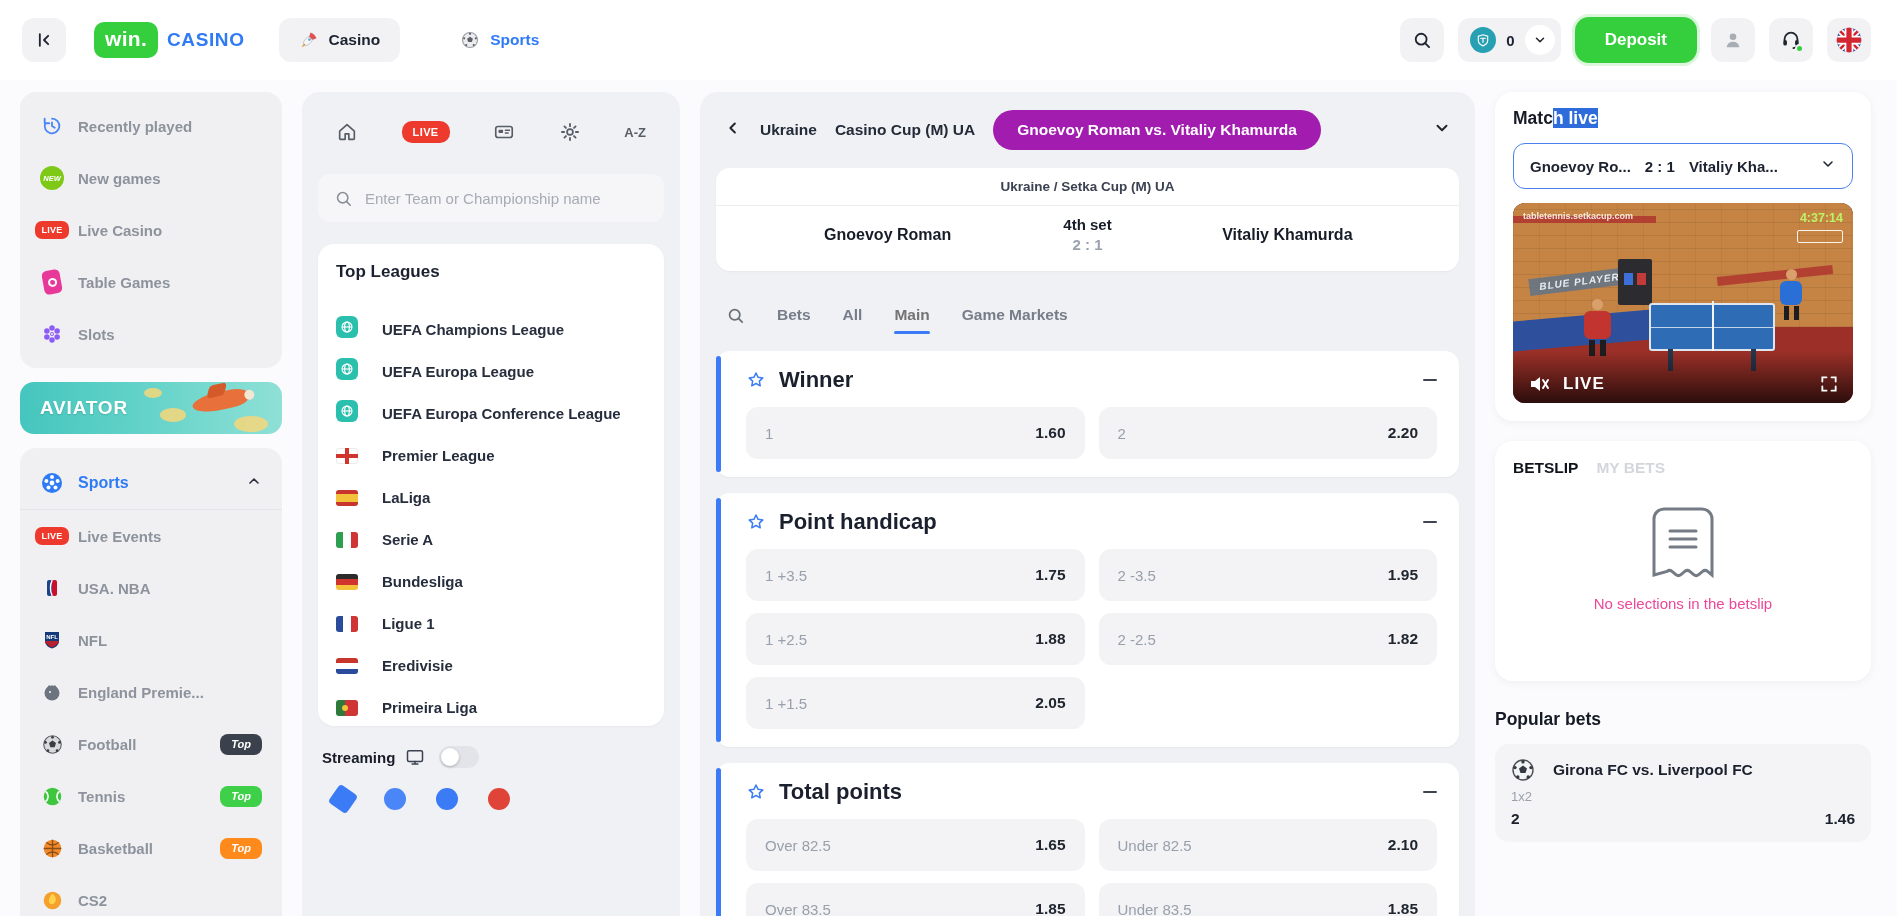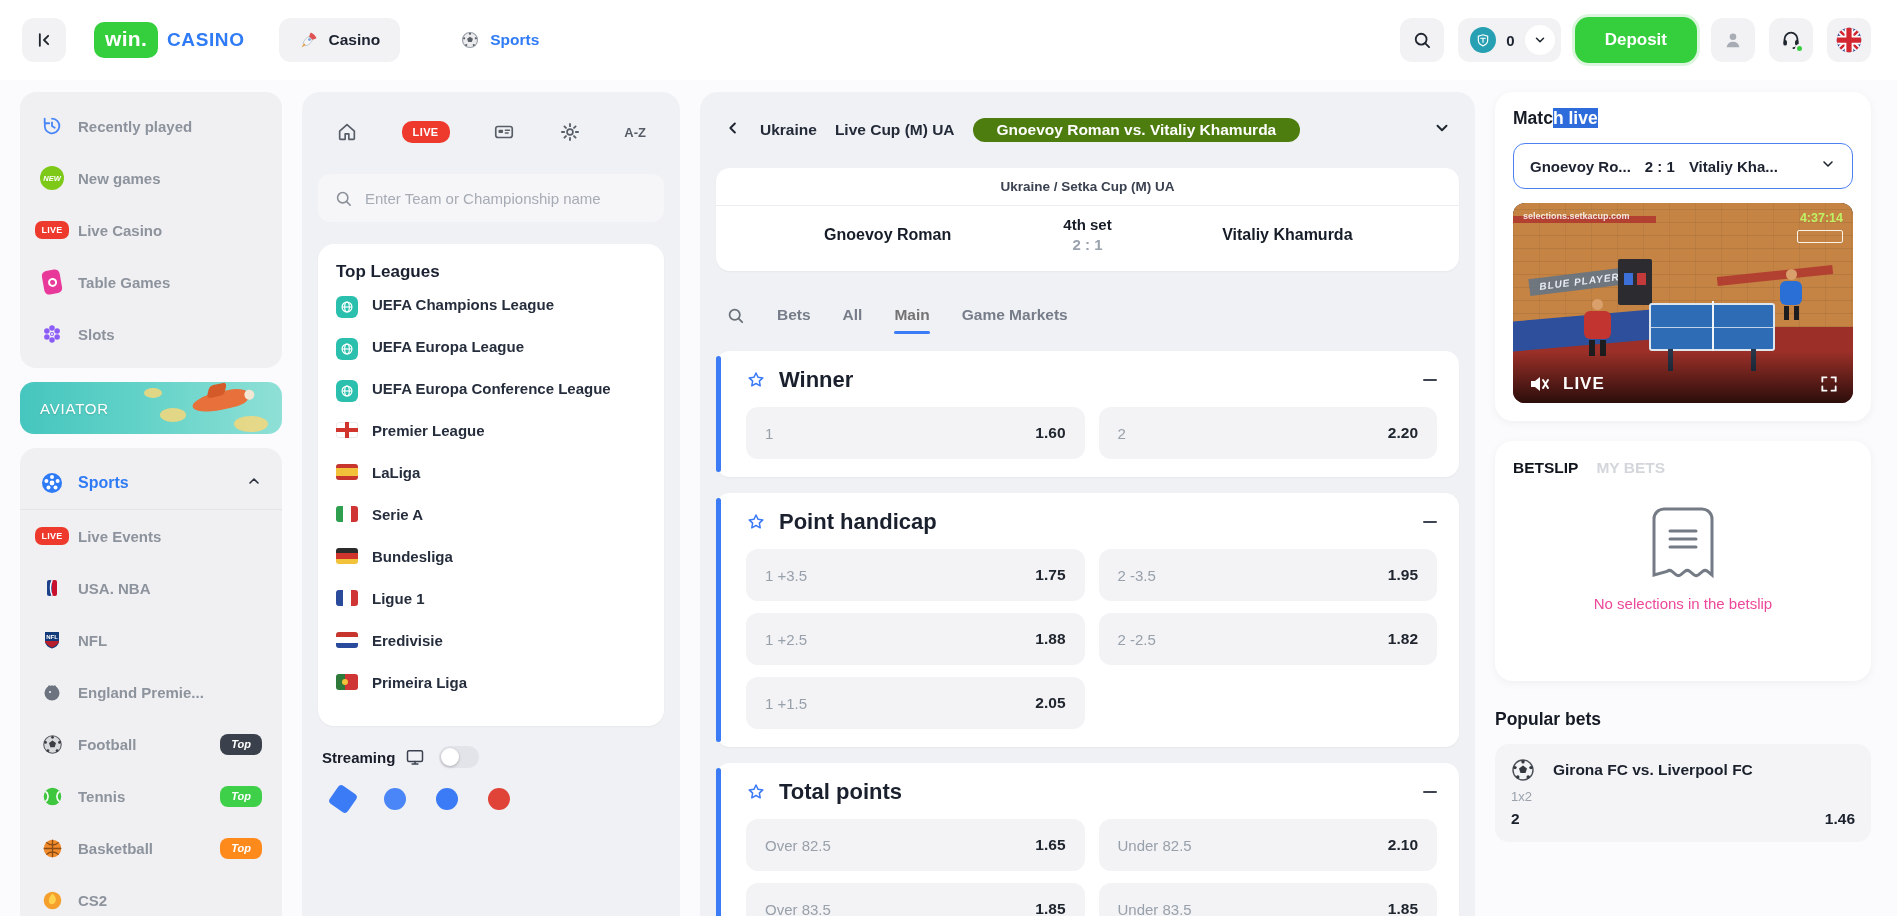--- a/index.html
+++ b/index.html
@@ -35,57 +35,57 @@
   
   .side-panel { background:#f0f0f3; border-radius:16px; padding:8px 0; }
   .side-item { height:52px; display:flex; align-items:center; gap:14px; padding:0 20px; cursor:pointer; }
   .side-item .lbl { font-size:15px; font-weight:600; color:#8d939d; white-space:nowrap; }
   .ic { width:24px; height:24px; display:flex; align-items:center; justify-content:center; flex:0 0 auto; }
   .live-badge { background:#ee3a2d; color:#fff; font-size:9px; font-weight:800; padding:4px 6px; border-radius:7px; letter-spacing:.3px; }
   .new-badge { background:#7ec918; color:#fff; font-size:7.5px; font-weight:800; width:24px; height:24px; border-radius:50%; display:flex; align-items:center; justify-content:center; font-style:italic; }
   .cards-ic { width:18px; height:24px; background:#e8399a; border-radius:5px; transform:rotate(-10deg); display:flex; align-items:center; justify-content:center; }
   .cards-ic span { width:9px; height:9px; border:2px solid #fff; border-radius:50%; display:block; }
   .aviator { height:52px; border-radius:14px; background:linear-gradient(90deg,#45c6be 0%,#62d2c8 45%,#8fe0d6 100%); position:relative; overflow:hidden; display:flex; align-items:center; padding:0 20px; cursor:pointer; }
-  .aviator .lbl { color:#fff; font-weight:400; font-size:15px; letter-spacing:.8px; z-index:2; text-shadow:0 1px 2px rgba(0,0,0,.15); }
+  .aviator .lbl { color:#fff; font-weight:700; font-size:19px; letter-spacing:.8px; z-index:2; text-shadow:0 1px 2px rgba(0,0,0,.15); }
   .cloud { position:absolute; background:#f6d77a; border-radius:50%; opacity:.85; }
   .plane { position:absolute; right:34px; top:10px; width:56px; height:18px; background:#e8703a; border-radius:60% 40% 40% 60%; transform:rotate(-12deg); z-index:1; }
   .plane:before { content:""; position:absolute; left:18px; top:-8px; width:18px; height:12px; background:#d55a2a; border-radius:4px; transform:skewX(-25deg); }
   .plane:after { content:""; position:absolute; right:-7px; top:4px; width:10px; height:10px; background:#f3e6d2; border-radius:50%; }
   .sports-head { height:54px; display:flex; align-items:center; gap:14px; padding:0 20px; border-bottom:1px solid #e4e5e9; cursor:pointer; }
   .sports-head .lbl { color:#2f7bf6; font-weight:800; font-size:16px; }
   .sports-head .chev { margin-left:auto; color:#2a313c; }
   .top-badge { margin-left:auto; font-size:11px; font-weight:800; font-style:italic; color:#fff; padding:4px 11px 5px; border-radius:8px; }
 
   
   .icons-row { height:48px; display:flex; align-items:center; justify-content:space-between; padding:0 18px; color:#565d67; }
   .icons-row .ir { cursor:pointer; display:flex; align-items:center; justify-content:center; }
   .live-pill { background:#ee3a2d; color:#fff; font-size:11px; font-weight:800; padding:5px 11px; border-radius:10px; letter-spacing:.4px; }
   .az { font-size:13px; font-weight:700; color:#565d67; }
   .search-box { margin-top:18px; height:48px; background:#f6f6f8; border-radius:12px; display:flex; align-items:center; gap:12px; padding:0 16px; }
   .search-box input { flex:1; border:none; outline:none; background:transparent; font-size:15px; color:#333a46; font-family:inherit; }
   .search-box input::placeholder { color:#a6abb5; }
   .leagues-card { margin-top:22px; background:#fff; border-radius:16px; padding:18px 18px 10px; box-shadow:0 1px 2px rgba(16,24,40,.04); }
   .leagues-title { font-size:17px; font-weight:800; color:#1a2030; margin-bottom:14px; }
-  .league-row { height:42px; display:flex; align-items:flex-start; gap:14px; cursor:pointer; }
+  .league-row { height:42px; display:flex; align-items:flex-end; gap:24px; cursor:pointer; }
   .league-row .nm { font-size:15px; font-weight:700; color:#262e3d; }
   .uefa { width:22px; height:22px; border-radius:6px; background:#2bbfae; display:flex; align-items:center; justify-content:center; }
   .flag { width:22px; height:16px; border-radius:3px; overflow:hidden; display:flex; box-shadow:inset 0 0 0 1px rgba(0,0,0,.08); flex:0 0 auto; }
   .flag.h { flex-direction:column; }
   .flag div { flex:1; }
   .streaming { margin-top:20px; display:flex; align-items:center; gap:10px; padding:0 4px; }
   .streaming .lbl { font-size:15px; font-weight:800; color:#171c28; }
   .toggle { width:40px; height:22px; border-radius:11px; background:#e2e4e9; position:relative; cursor:pointer; margin-left:4px; }
   .toggle .knob { position:absolute; left:2px; top:2px; width:18px; height:18px; border-radius:50%; background:#fff; box-shadow:0 1px 3px rgba(0,0,0,.25); }
   .cut-dots { margin-top:20px; display:flex; gap:30px; padding-left:14px; align-items:center; }
   .cut-dots .d { width:22px; height:22px; border-radius:50%; }
 
   
   .crumbs { height:48px; display:flex; align-items:center; gap:18px; padding:0 8px; }
   .crumb { font-size:15.5px; font-weight:700; color:#232a38; cursor:pointer; white-space:nowrap; }
-  .crumb-active { background:#4d7c0f; color:#fff; height:24px; display:flex; align-items:center; padding:0 24px; border-radius:22px; font-weight:700; font-size:15.5px; cursor:pointer; white-space:nowrap; }
+  .crumb-active { background:#a21caf; color:#fff; height:40px; display:flex; align-items:center; padding:0 24px; border-radius:22px; font-weight:700; font-size:15.5px; cursor:pointer; white-space:nowrap; }
   .crumbs .back, .crumbs .open { color:#20262f; cursor:pointer; }
   .crumbs .open { margin-left:auto; }
   .match-card { margin-top:14px; background:#fff; border-radius:14px; box-shadow:0 1px 2px rgba(16,24,40,.04); }
   .match-path { height:38px; display:flex; align-items:center; justify-content:center; font-size:13.5px; font-weight:600; color:#3a4150; border-bottom:1px solid #ededf1; }
   .match-row { display:grid; grid-template-columns:1fr auto 1fr; align-items:center; padding:10px 26px 18px; }
   .player { font-size:16px; font-weight:800; color:#161c28; text-align:center; }
   .mid { text-align:center; padding:0 30px; }
   .mid .set { font-size:15px; font-weight:800; color:#161c28; }
   .mid .score { font-size:15px; font-weight:600; color:#9aa2ad; margin-top:3px; }
   .mtabs { margin-top:24px; display:flex; align-items:center; gap:32px; padding:0 10px; height:40px; }
@@ -550,21 +550,21 @@
         <span class="d" style="background:#e04338;"></span>
       </div>
     </section>
 
     <section class="col-event">
       <div class="crumbs">
         <span class="back"><svg width="18" height="18" viewBox="0 0 24 24">
               <path d="M14.5 6l-6 6 6 6" fill="none" stroke="currentColor" stroke-width="2.6" stroke-linecap="round" stroke-linejoin="round"></path>
             </svg></span>
         <span class="crumb">Ukraine</span>
-        <span class="crumb">Live Cup (M) UA</span>
+        <span class="crumb">Casino Cup (M) UA</span>
         <span class="crumb-active">Gnoevoy Roman vs. Vitaliy Khamurda</span>
         <span class="open"><svg width="18" height="18" viewBox="0 0 24 24">
               <path d="M6 9l6 6 6-6" fill="none" stroke="currentColor" stroke-width="2.6" stroke-linecap="round" stroke-linejoin="round"></path>
             </svg></span>
       </div>
 
       <div class="match-card">
         <div class="match-path">Ukraine / Setka Cup (M) UA</div>
         <div class="match-row">
           <div class="player">Gnoevoy Roman</div>
@@ -714,21 +714,21 @@
               </div>
             </div>
           <div class="pl pl-blue">
               <div class="head"></div>
               <div class="body"></div>
               <div class="legs">
                 <div></div>
                 <div></div>
               </div>
             </div>
-          <div class="watermark">selections.setkacup.com</div>
+          <div class="watermark">tabletennis.setkacup.com</div>
           <div class="vtimer"><span>4:37:14</span><div class="box"></div></div>
           <div class="vbar">
             <svg width="24" height="24" viewBox="0 0 24 24" style="cursor:pointer">
                 <path d="M4 9v6h4l5 4V5L8 9z" fill="#fff"></path>
                 <path d="M16 8l5 8M21 8l-5 8" stroke="#fff" stroke-width="2" stroke-linecap="round"></path>
               </svg>
             <span class="vlive">LIVE</span>
             <span class="vfull">
                 <svg width="20" height="20" viewBox="0 0 24 24">
                   <path d="M4 9V4h5M15 4h5v5M20 15v5h-5M9 20H4v-5" fill="none" stroke="#fff" stroke-width="2.2" stroke-linecap="round"></path>

